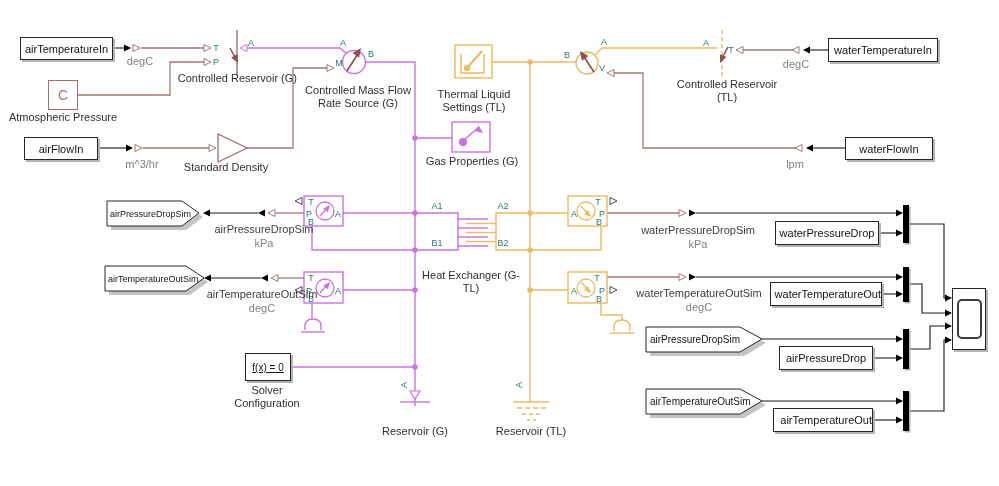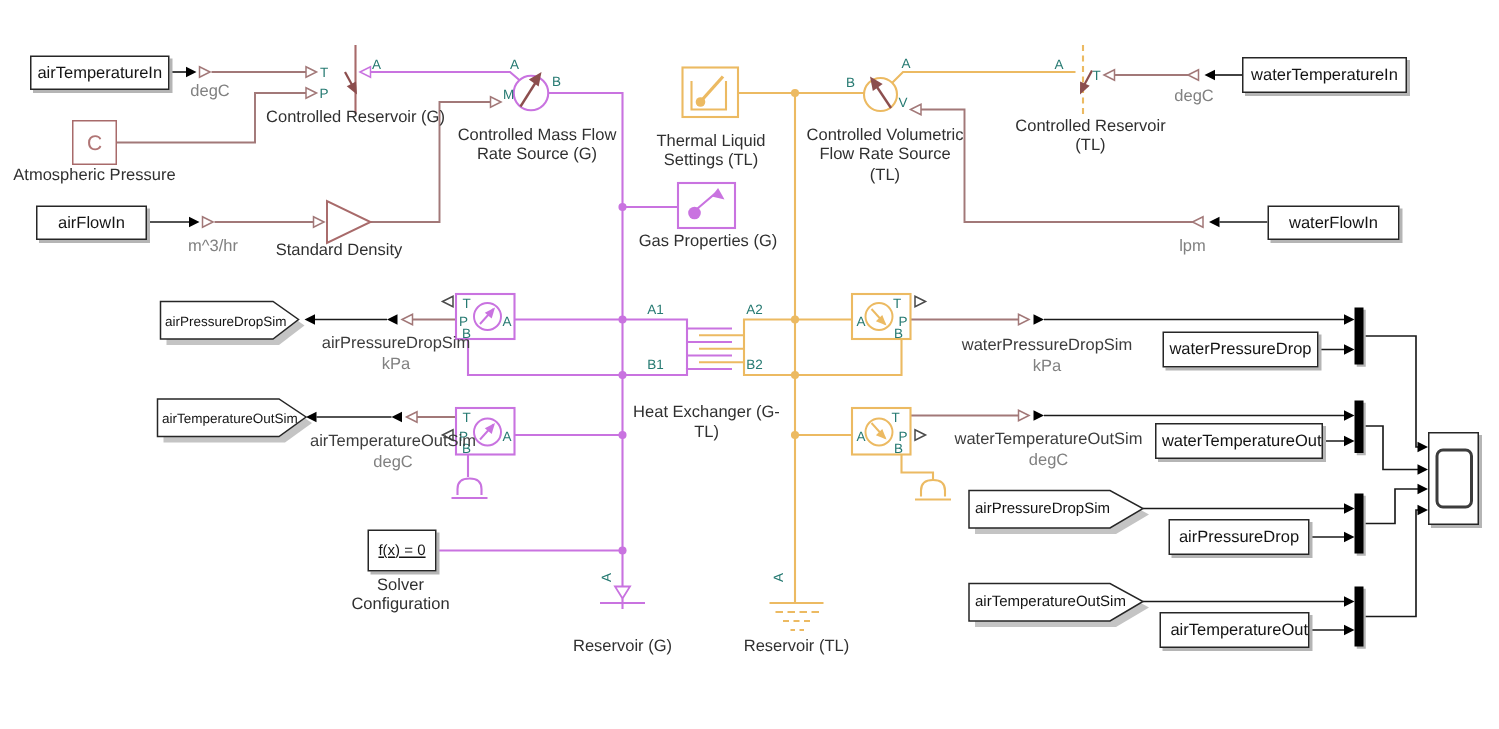--- a/index.html
+++ b/index.html
@@ -343,25 +343,24 @@
 <div class="blk scope" style="left:952px;top:288px;width:34px;height:62px;">
       <div class="scope-screen"></div>
     </div>
 
 <div class="tagtxt" style="left:110px;top:202px;width:86px;height:23px;">airPressureDropSim</div>
 <div class="tagtxt" style="left:108px;top:267px;width:92px;height:23px;">airTemperatureOutSim</div>
 <div class="tagtxt big" style="left:650px;top:328px;width:106px;height:23px;">airPressureDropSim</div>
 <div class="tagtxt big" style="left:650px;top:390px;width:106px;height:23px;">airTemperatureOutSim</div>
 
 <div class="lbl unit" style="left:140px;top:55px;">degC</div>
-<div class="lbl" style="left:237px;top:72px;width:120px;">Controlled Reservoir (G)</div>
+<div class="lbl" style="left:237px;top:72px;width:120px;text-align:right;">Controlled Reservoir (G)</div>
 <div class="lbl" style="left:63px;top:111px;width:130px;">Atmospheric Pressure</div>
 <div class="lbl" style="left:358px;top:84px;width:118px;">Controlled Mass Flow Rate Source (G)</div>
 <div class="lbl" style="left:474px;top:88px;width:92px;">Thermal Liquid Settings (TL)</div>
-<div class="lbl" style="left:590px;top:84px;width:106px;">Controlled Volumetric Flow Rate Source (TL)</div>
 <div class="lbl" style="left:727px;top:78px;width:120px;">Controlled Reservoir (TL)</div>
 <div class="lbl unit" style="left:796px;top:58px;">degC</div>
 <div class="lbl unit" style="left:142px;top:158px;">m^3/hr</div>
 <div class="lbl" style="left:226px;top:161px;width:120px;">Standard Density</div>
 <div class="lbl" style="left:472px;top:155px;width:120px;">Gas Properties (G)</div>
 <div class="lbl unit" style="left:795px;top:158px;">lpm</div>
 <div class="lbl sig" style="left:264px;top:223px;">airPressureDropSim</div>
 <div class="lbl unit" style="left:264px;top:237px;">kPa</div>
 <div class="lbl sig" style="left:262px;top:288px;">airTemperatureOutSim</div>
 <div class="lbl unit" style="left:262px;top:302px;">degC</div>

